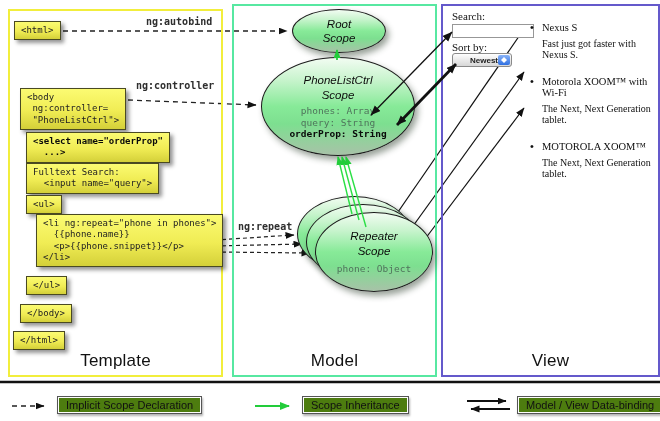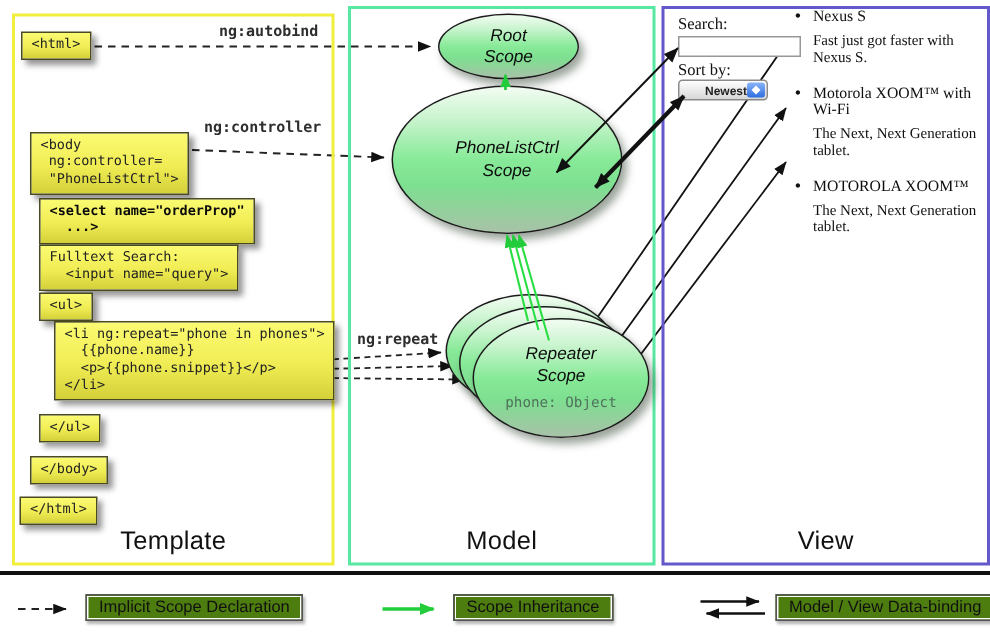--- a/index.html
+++ b/index.html
@@ -52,21 +52,21 @@
   .stepper{position:absolute;right:1px;top:1px;bottom:1px;width:12px;border-radius:2px;
            background:linear-gradient(180deg,#8ab4f8,#2f6fe0);}
   .stepper::before,.stepper::after{content:"";position:absolute;left:3px;
            border-left:3px solid transparent;border-right:3px solid transparent;}
   .stepper::before{top:2px;border-bottom:3.5px solid #fff;}
   .stepper::after{bottom:2px;border-top:3.5px solid #fff;}
 
   .phone-list{position:absolute;left:529px;top:6px;width:126px;list-style:none;margin:0;padding:0;}
   .phone-list li{position:relative;padding-left:13px;}
   .phone-list li::before{content:"\2022";position:absolute;left:1px;top:-1px;font-size:11px;color:#111;}
-  .pname{font-family:"Liberation Serif",serif;font-size:10.5px;color:#0e0e0e;margin:0 0 5px 0;}
+  .pname{font-family:"Liberation Serif",serif;font-size:10.5px;color:#0e0e0e;margin:16px 0 5px 0;}
   .pdesc{font-family:"Liberation Serif",serif;font-size:10px;color:#111;margin:0 0 13px 0;}
 
   
   .legend-box{position:absolute;top:396px;display:inline-block;background:#4d7c0f;
               border:1px solid #555;box-shadow:1px 2px 2px rgba(0,0,0,.3),inset 0 0 0 1px #fdfdfd;
               padding:2px 8px;font-size:11px;color:#111;white-space:nowrap;}
 </style>
 </head>
 <body>
 
@@ -131,20 +131,25 @@
   <div class="conn-label" style="left:136px;top:80px;text-align:right;">ng:controller</div>
   <div class="conn-label" style="left:238px;top:221px;">ng:repeat</div>
 
   <div class="scope e-root">
     <div class="scope-title">Root
 Scope</div>
   </div>
   <div class="scope e-phonelist">
     <div class="scope-title">PhoneListCtrl
 Scope</div>
+    <div class="scope-props">
+      <div>phones: Array</div>
+      <div>query: String</div>
+      <div class="scope-prop-bold">orderProp: String</div>
+    </div>
   </div>
   <div class="scope e-rep1"></div>
   <div class="scope e-rep2"></div>
   <div class="scope e-rep3">
     <div class="scope-title">Repeater
 Scope</div>
     <div class="scope-props" style="margin-top:5px;">phone: Object</div>
   </div>
 
   <div class="view-text" style="left:452px;top:10px;">Search:</div>

